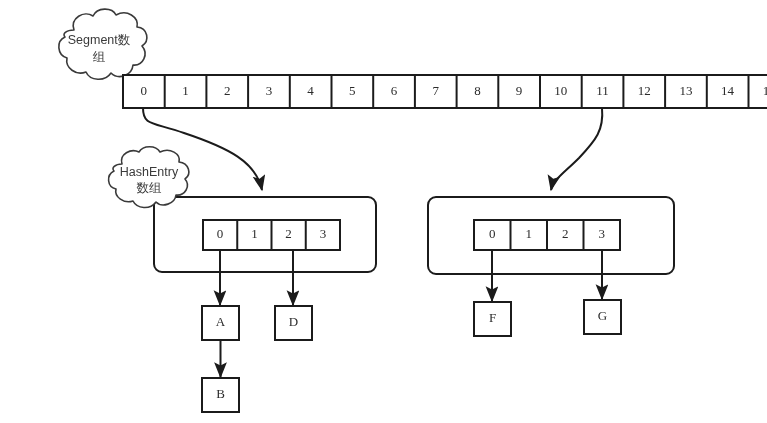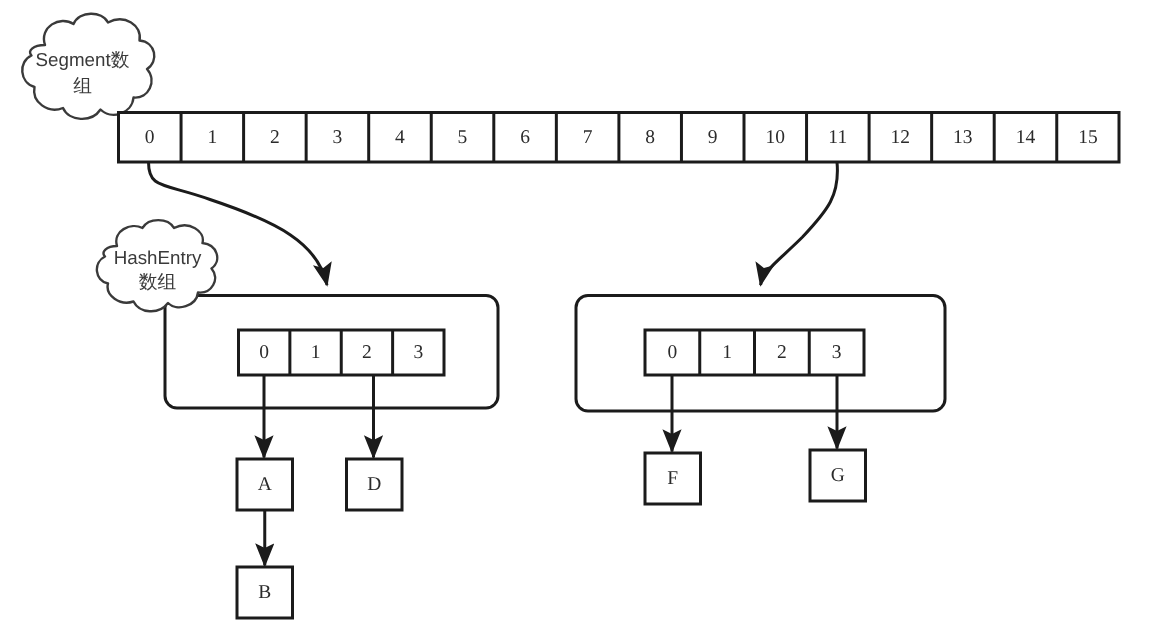--- a/index.html
+++ b/index.html
@@ -10,20 +10,21 @@
   body {
     width: 767px;
     height: 423px;
     font-family: "Liberation Sans", sans-serif;
     overflow: hidden;
   }
   #diagram-root {
     position: relative;
     width: 648px;
     height: 423px;
+    padding-left: 44px;
   }
   svg#diagram {
     display: block;
     width: 767px;
     height: 423px;
   }
   .shape-stroke {
     fill: #ffffff;
     stroke: #1b1b1b;
     stroke-width: 2;

